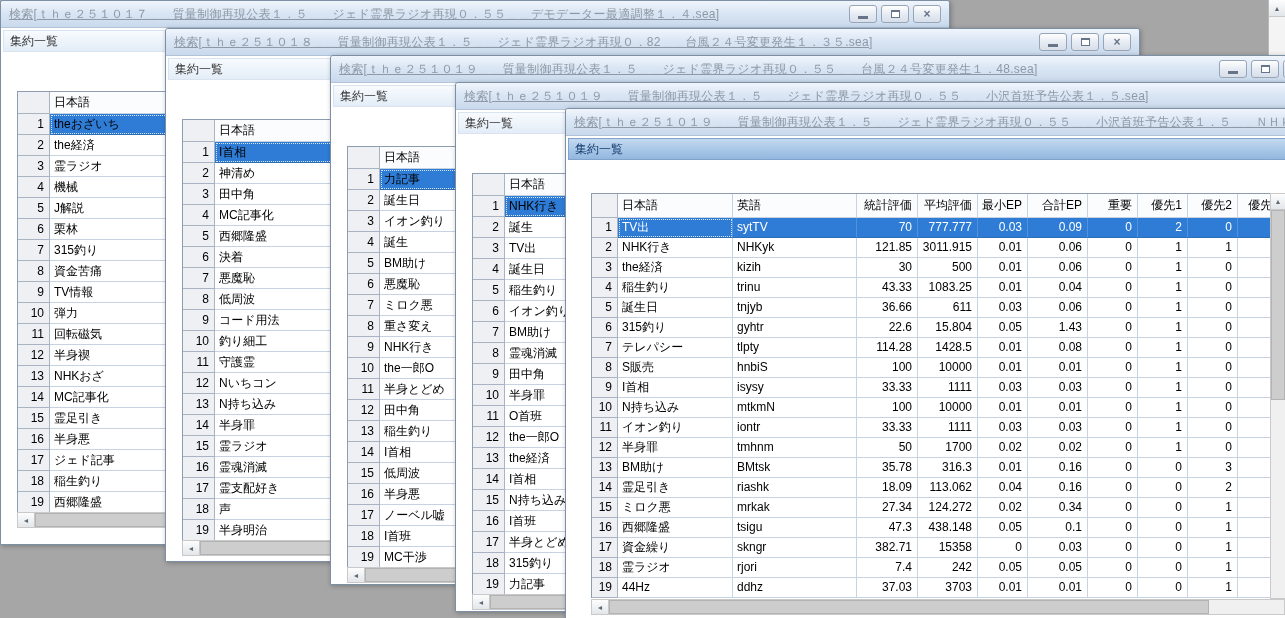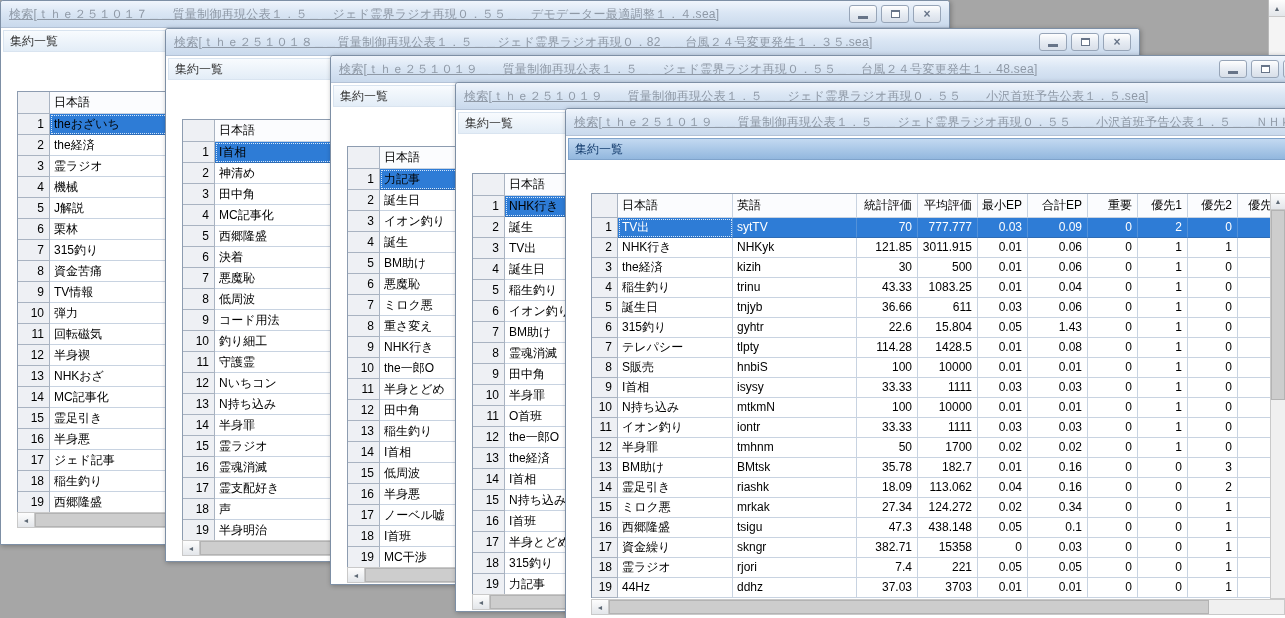--- a/index.html
+++ b/index.html
@@ -830,21 +830,21 @@
           <div class="gc c-p1 num">1</div>
           <div class="gc c-p2 num">0</div>
           <div class="gc c-p3 num"></div>
         </div>
 
         <div class="grow">
           <div class="gc c-num">13</div>
           <div class="gc c-ja">BM助け</div>
           <div class="gc c-en">BMtsk</div>
           <div class="gc c-stat num">35.78</div>
-          <div class="gc c-avg num">182.7</div>
+          <div class="gc c-avg num">316.3</div>
           <div class="gc c-minep num">0.01</div>
           <div class="gc c-sumep num">0.16</div>
           <div class="gc c-imp num">0</div>
           <div class="gc c-p1 num">0</div>
           <div class="gc c-p2 num">3</div>
           <div class="gc c-p3 num"></div>
         </div>
 
         <div class="grow">
           <div class="gc c-num">14</div>
@@ -900,21 +900,21 @@
           <div class="gc c-p1 num">0</div>
           <div class="gc c-p2 num">1</div>
           <div class="gc c-p3 num"></div>
         </div>
 
         <div class="grow">
           <div class="gc c-num">18</div>
           <div class="gc c-ja">霊ラジオ</div>
           <div class="gc c-en">rjori</div>
           <div class="gc c-stat num">7.4</div>
-          <div class="gc c-avg num">221</div>
+          <div class="gc c-avg num">242</div>
           <div class="gc c-minep num">0.05</div>
           <div class="gc c-sumep num">0.05</div>
           <div class="gc c-imp num">0</div>
           <div class="gc c-p1 num">0</div>
           <div class="gc c-p2 num">1</div>
           <div class="gc c-p3 num"></div>
         </div>
 
         <div class="grow">
           <div class="gc c-num">19</div>

